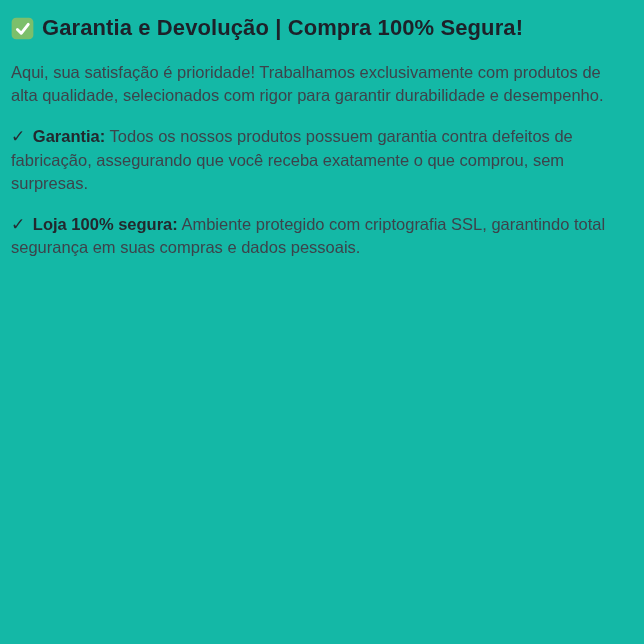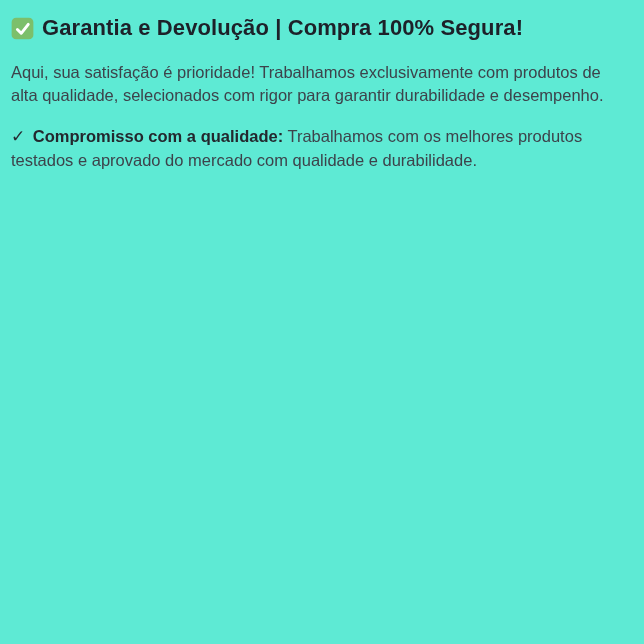--- a/index.html
+++ b/index.html
@@ -8,21 +8,21 @@
     width: 644px;
   }
   body {
     font-family: "Liberation Sans", "DejaVu Sans", sans-serif;
     color: #3d434b;
   }
   .doc {
     width: 644px;
     min-height: 644px;
     padding: 13px 18px 10px 11px;
-    background: #5eead4;
+    background: #14b8a6;
   }
   .title {
     font-size: 22px;
     font-weight: 700;
     color: #1d2129;
     line-height: 30px;
     margin-bottom: 13px;
     letter-spacing: 0.1px;
     display: flex;
     align-items: center;
@@ -64,25 +64,30 @@
       <svg viewBox="0 0 36 36" aria-hidden="true">
         <rect x="1" y="1" width="34" height="34" rx="7" fill="#7cbf6b"></rect>
         <path d="M10 19.5 L16 25.5 L27 11.5" stroke="#ffffff" stroke-width="4.6" fill="none" stroke-linecap="round" stroke-linejoin="round"></path>
       </svg>
     </span>
     <span>Garantia e Devolução | Compra 100% Segura!</span>
   </h1>
 
   <p class="intro">Aqui, sua satisfação é prioridade! Trabalhamos exclusivamente com produtos de alta qualidade, selecionados com rigor para garantir durabilidade e desempenho.</p>
 
-
-
+  <p class="feature">
+    <span class="check">✓</span>
+    <strong class="label">Garantia:</strong>
+    <span>Todos os nossos produtos possuem garantia contra defeitos de fabricação, assegurando que você receba exatamente o que comprou, sem surpresas.</span>
+  </p>
 
 
 
   <p class="feature">
     <span class="check">✓</span>
-    <strong class="label">Compromisso com a qualidade:</strong>
-    <span>Trabalhamos com os melhores produtos testados e aprovado do mercado com qualidade e durabilidade.</span>
+    <strong class="label">Loja 100% segura:</strong>
+    <span>Ambiente protegido com criptografia SSL, garantindo total segurança em suas compras e dados pessoais.</span>
   </p>
+
+
 
 
 </div>
 
 </body></html>

